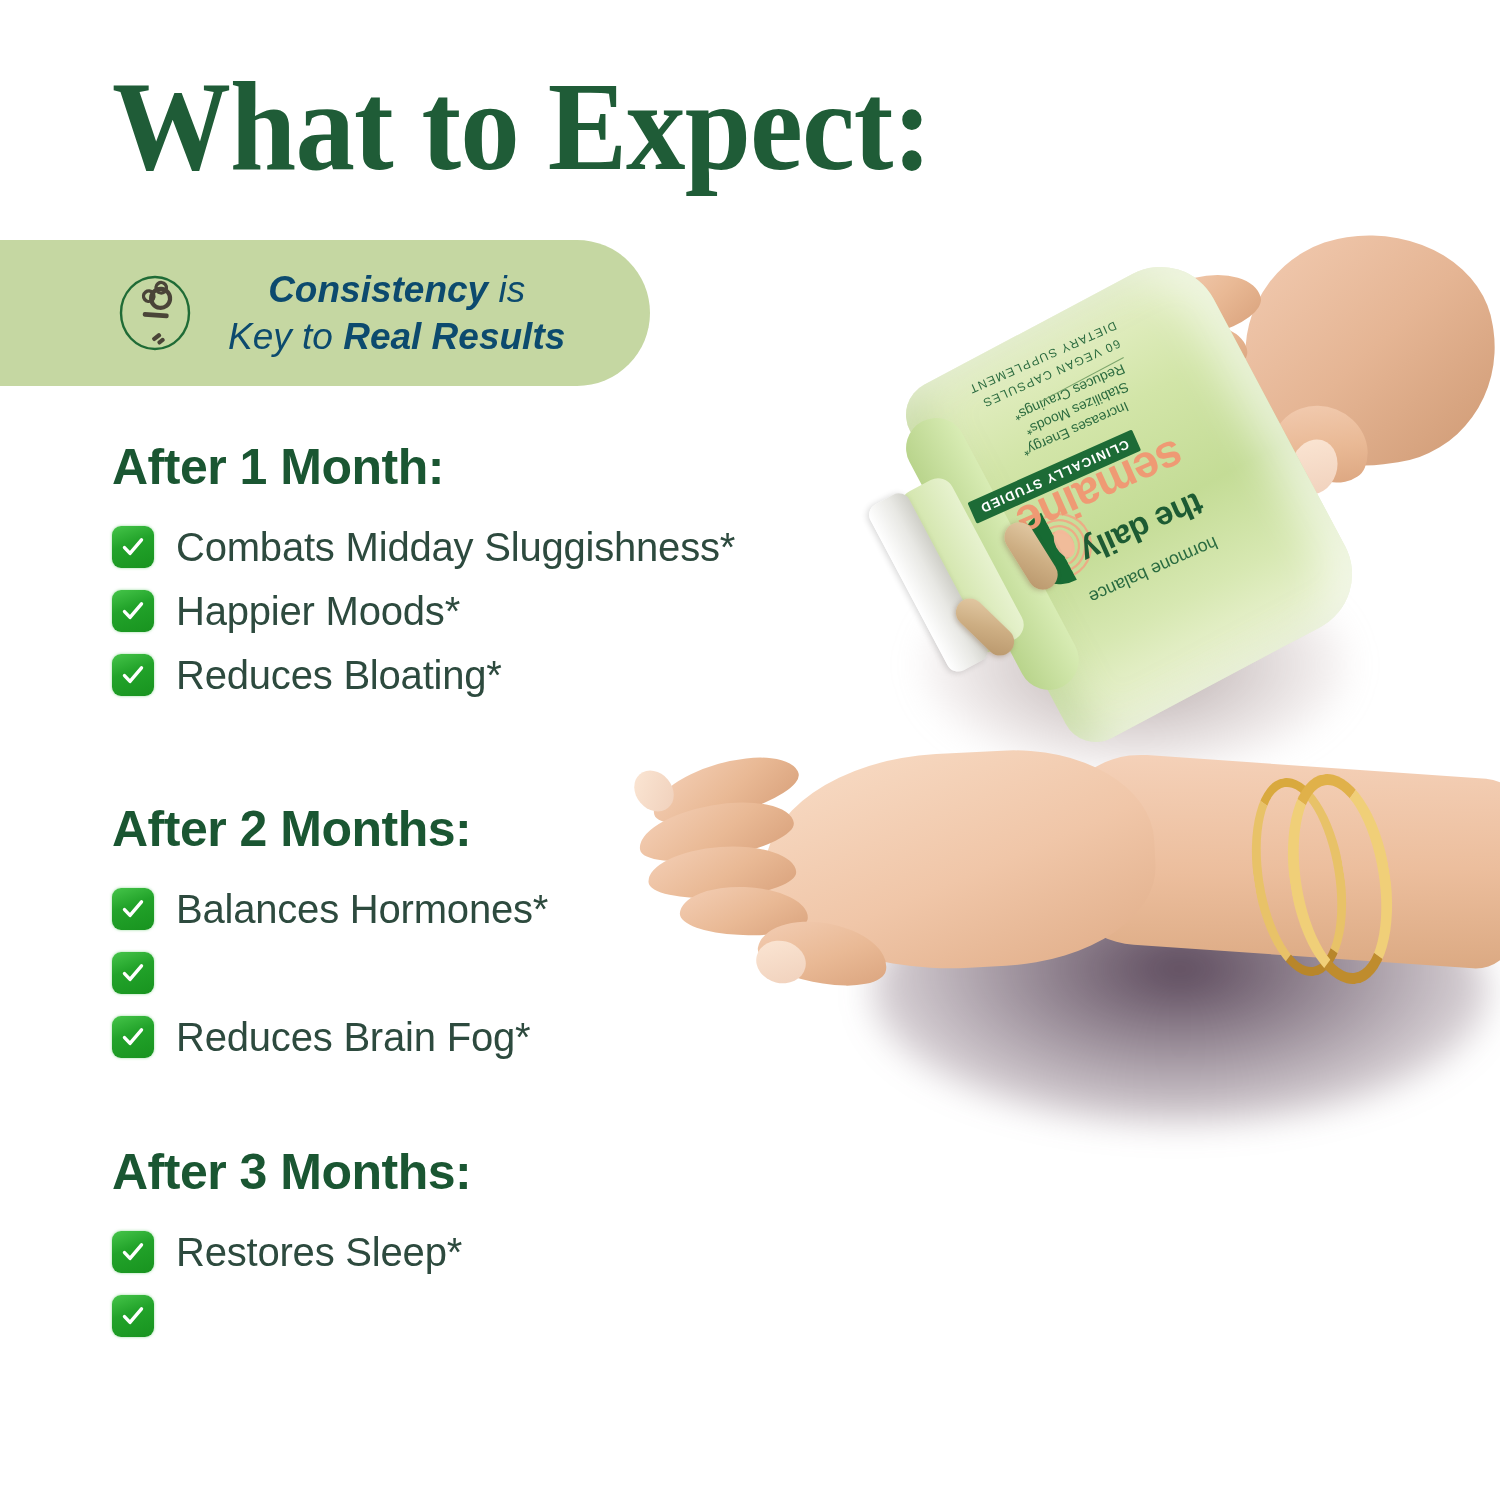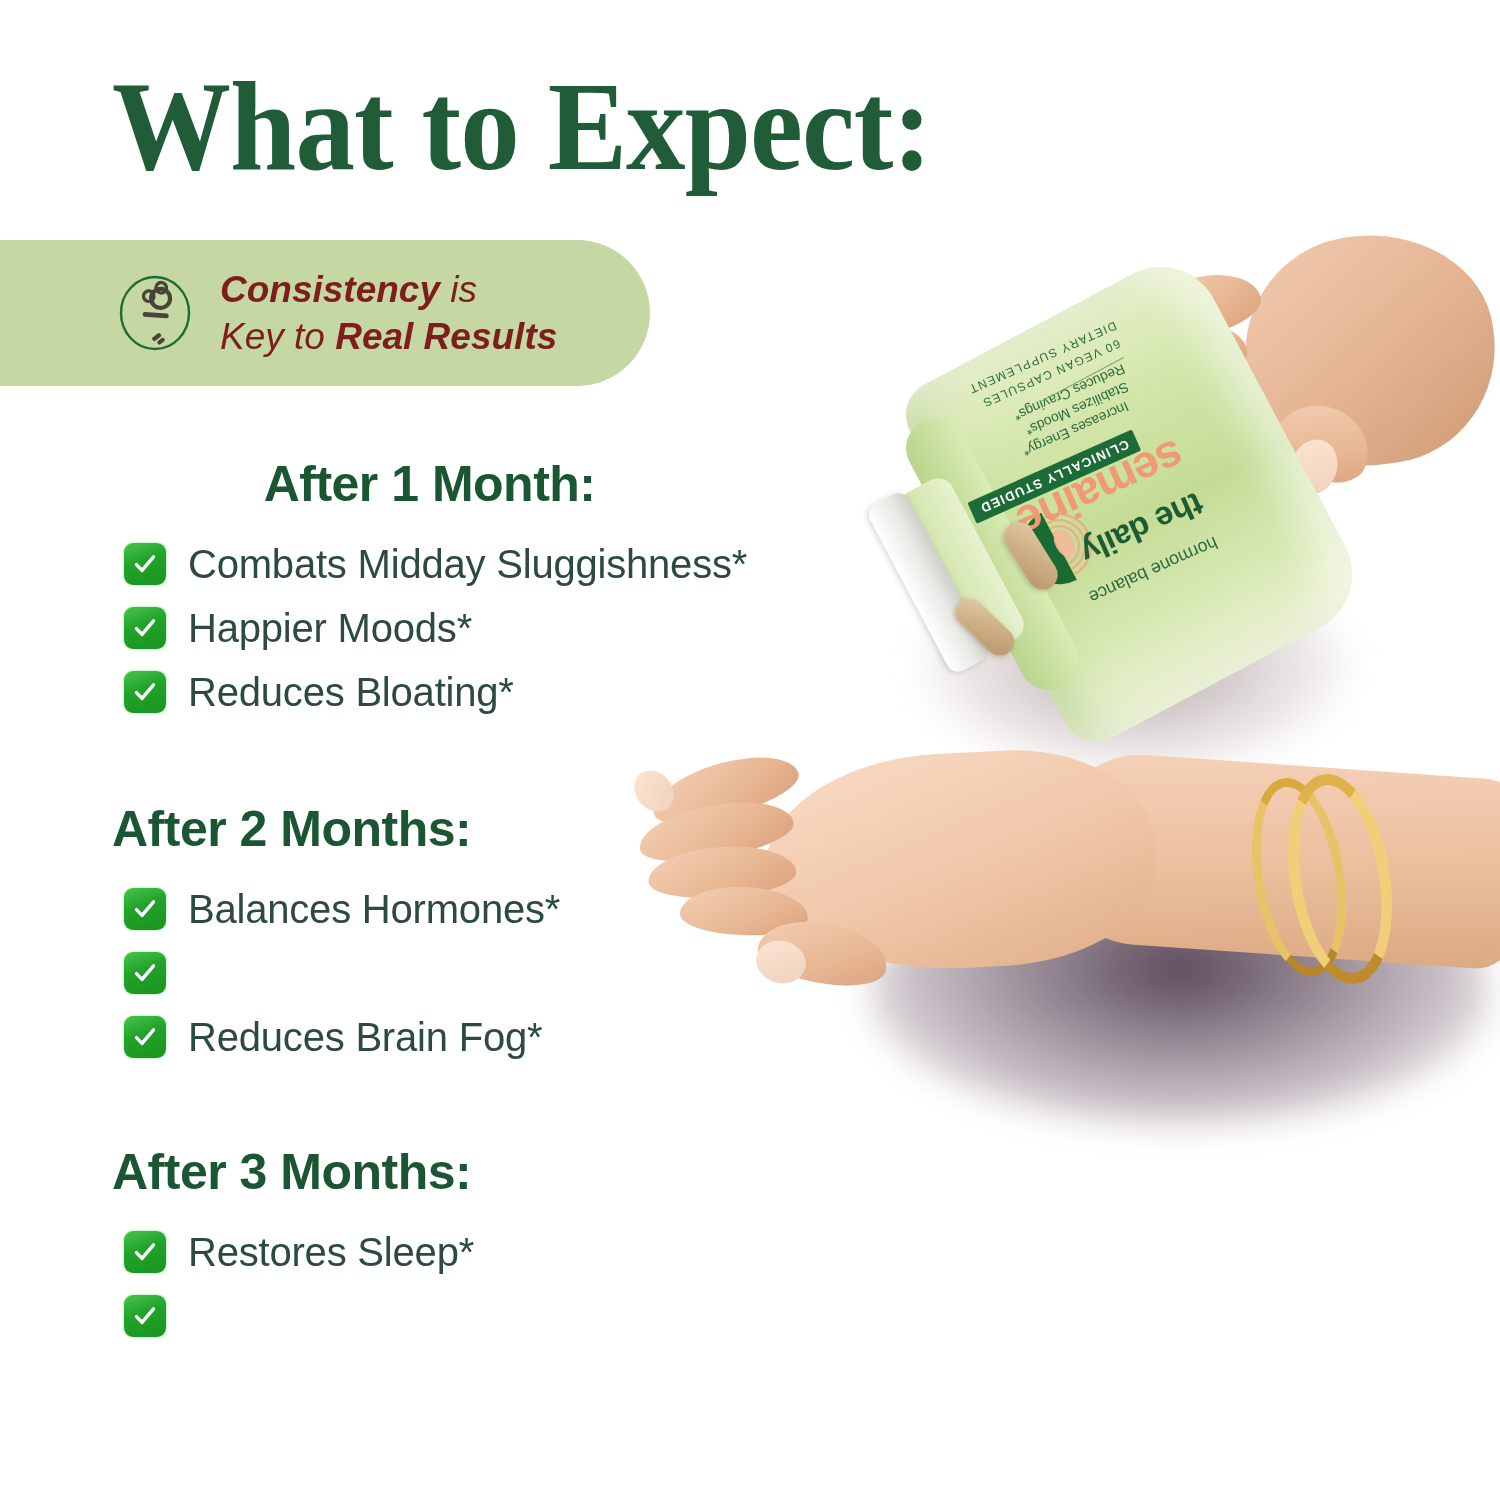--- a/index.html
+++ b/index.html
@@ -33,65 +33,65 @@
     background:#c5d7a2;
     border-radius:0 130px 130px 0;
     display:flex;align-items:center;
   }
   #key-badge{
     position:absolute;left:118px;top:50%;
     transform:translateY(-50%);
     width:74px;height:78px;
   }
   #banner-text{
-    position:absolute;left:220px;top:50%;
+    position:absolute;left:228px;top:50%;
     transform:translateY(-50%);
-    color:#7f1d1d;
+    color:#0c4a6e;
     font-size:37px;
     line-height:1.28;
     font-style:italic;
     white-space:nowrap;
+    text-align:center;
   }
   #banner-text .b{font-weight:bold;}
   #banner-text .n{font-weight:normal;}
 
   
   .section{position:absolute;left:112px;}
   .section-heading{
     font-size:50px;
     font-weight:bold;
     color:#1a5632;
     letter-spacing:-0.5px;
     margin:0 0 26px 0;
     white-space:nowrap;
   }
   .benefit-list{list-style:none;margin:0;padding:0;}
   .benefit-item{
     display:flex;align-items:center;
     margin-bottom:14px;
     height:50px;
-    margin-left:12px;
   }
   .check-icon{
     width:42px;height:42px;flex:0 0 42px;
     margin-right:22px;
     border-radius:9px;
     background:linear-gradient(160deg,#46c54a 0%,#22a32a 42%,#18931f 100%);
     box-shadow:0 0 3px rgba(60,190,70,.55);
     display:flex;align-items:center;justify-content:center;
   }
   .check-icon svg{display:block;}
   .benefit-label{
     font-size:40px;
     color:#2d4a3e;
     white-space:nowrap;
     letter-spacing:-0.2px;
   }
 
-  #section-m1{top:455px;text-align:center;}
+  #section-m1{top:438px;}
   #section-m2{top:800px;}
   #section-m3{top:1143px;}
 
   
   #product-photo{
     position:absolute;left:590px;top:225px;
     width:910px;height:1085px;
     overflow:hidden;
   }
 

